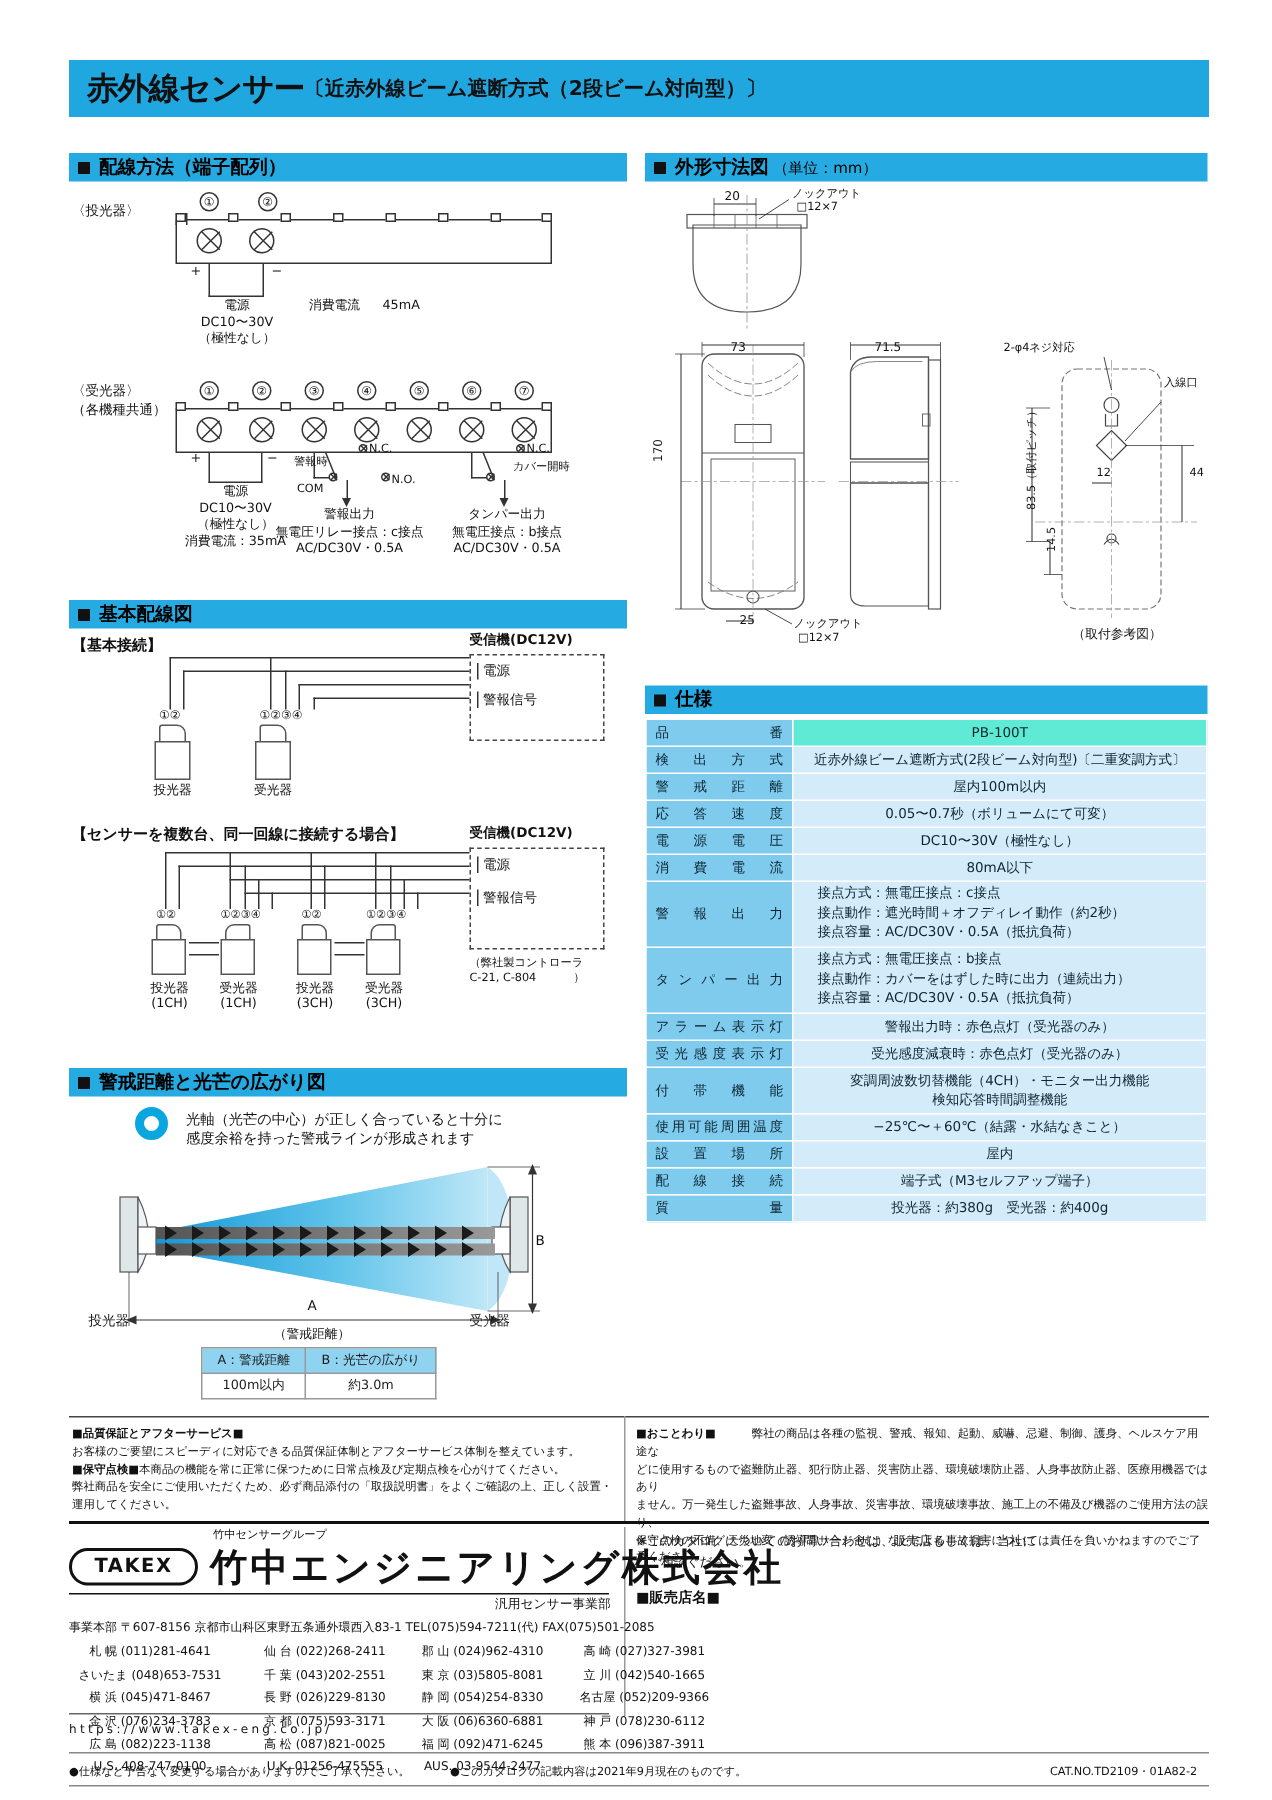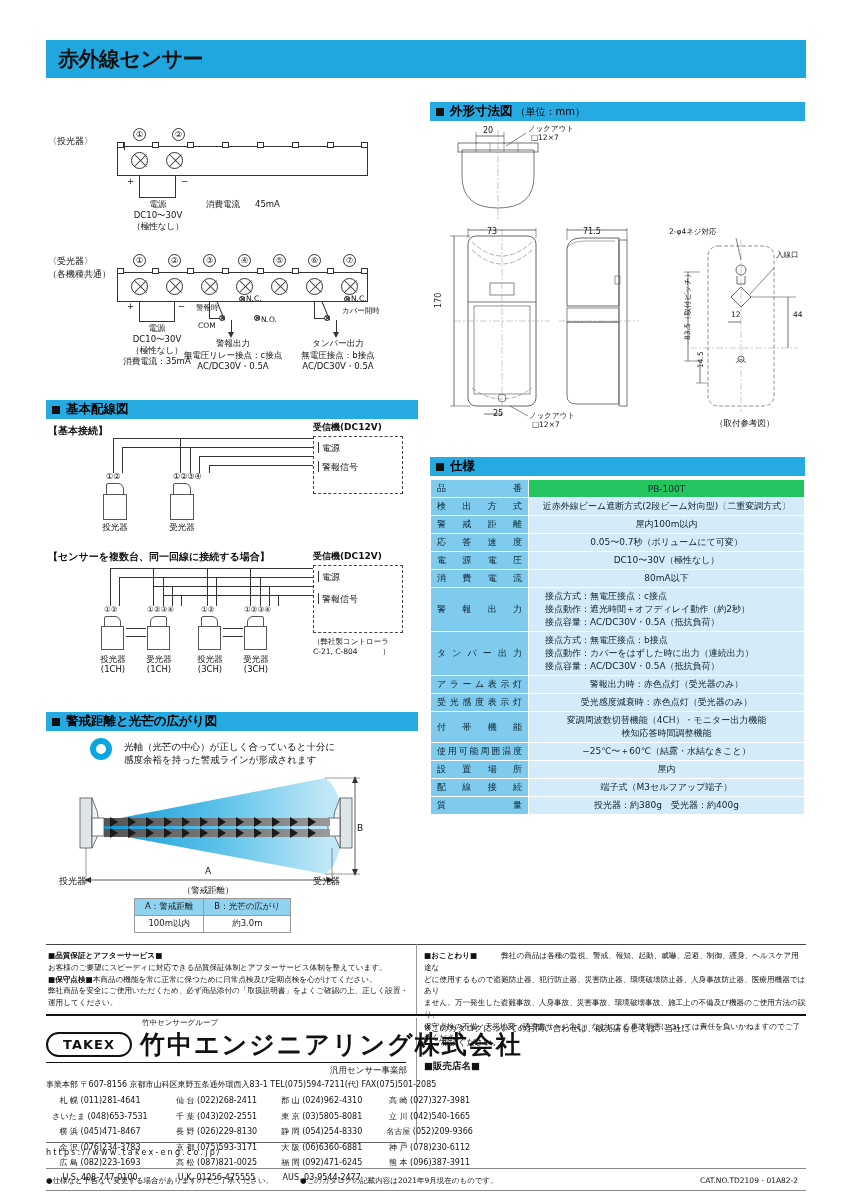--- a/index.html
+++ b/index.html
@@ -76,21 +76,21 @@
   .spec td.k {
     width:98px; background:#7ecbee; color:#0c2430;
     text-align:justify; text-align-last:justify;
     padding-left:6px; padding-right:6px;
     font-size:9px; white-space:nowrap;
   }
   .spec td.v {
     background:#d4ecf9; text-align:center; color:#0c2430; font-size:9px;
   }
   .spec td.v.l { text-align:left; padding-left:16px; line-height:1.45; }
-  .spec tr.hl td.v { background:#22c55e; }
+  .spec tr.hl td.v { background:#5eead4; }
 
   
   .abtab {
     position:absolute; left:134px; top:898px;
     border-collapse:collapse; font-size:8.5px;
   }
   .abtab td { border:1px solid #999; padding:2px 10px; text-align:center; }
   .abtab td.h { background:#8fd3f0; }
 
   
@@ -125,22 +125,27 @@
   
   .cone { position:absolute; }
 </style>
 </head>
 <body>
 
 <div class="page">
 
   <div class="titlebar">
     <span class="t-main">赤外線センサー</span>
-  </div>
-
+    <span class="t-sub">〔近赤外線ビーム遮断方式（2段ビーム対向型）〕</span>
+  </div>
+
+  <div class="secbar" style="left:46px; top:102px; width:372px;">
+    <span class="sq"></span>
+    <span>配線方法（端子配列）</span>
+  </div>
 
   <div class="lbl" style="left:48px; top:136px; font-size:9px;">〈投光器〉</div>
 
   <div class="numcircle" style="left:133px; top:128px;">①</div>
   <div class="numcircle" style="left:172px; top:128px;">②</div>
 
   <div class="tblock" style="left:117px; top:146px; width:251px; height:30px; border-width:1px;"></div>
   <div class="ln lnv" style="left:117px; top:142px; height:8px;"></div>
   <div class="ln lnv" style="left:124px; top:142px; height:8px; "></div>
   <div class="termbox" style="left:117px; top:142px; width:7px; height:6px;"></div>
@@ -659,21 +664,21 @@
           <td class="col2" style="width: 96px;">静 岡 (054)254-8330</td>
           <td class="col2" style="width: 96px;">名古屋 (052)209-9366</td>
         </tr>
         <tr>
           <td class="" style="width: 104px;">金 沢 (076)234-3783</td>
           <td class="col2" style="width: 96px;">京 都 (075)593-3171</td>
           <td class="col2" style="width: 96px;">大 阪 (06)6360-6881</td>
           <td class="col2" style="width: 96px;">神 戸 (078)230-6112</td>
         </tr>
         <tr>
-          <td class="" style="width: 104px;">広 島 (082)223-1693</td>
+          <td class="" style="width: 104px;">広 島 (082)223-1138</td>
           <td class="col2" style="width: 96px;">高 松 (087)821-0025</td>
           <td class="col2" style="width: 96px;">福 岡 (092)471-6245</td>
           <td class="col2" style="width: 96px;">熊 本 (096)387-3911</td>
         </tr>
         <tr>
           <td class="" style="width: 104px;">U.S. 408-747-0100</td>
           <td class="col2" style="width: 96px;">U.K. 01256-475555</td>
           <td class="col2" style="width: 96px;">AUS. 03-9544-2477</td>
           <td class="col2" style="width: 96px;"></td>
         </tr>

